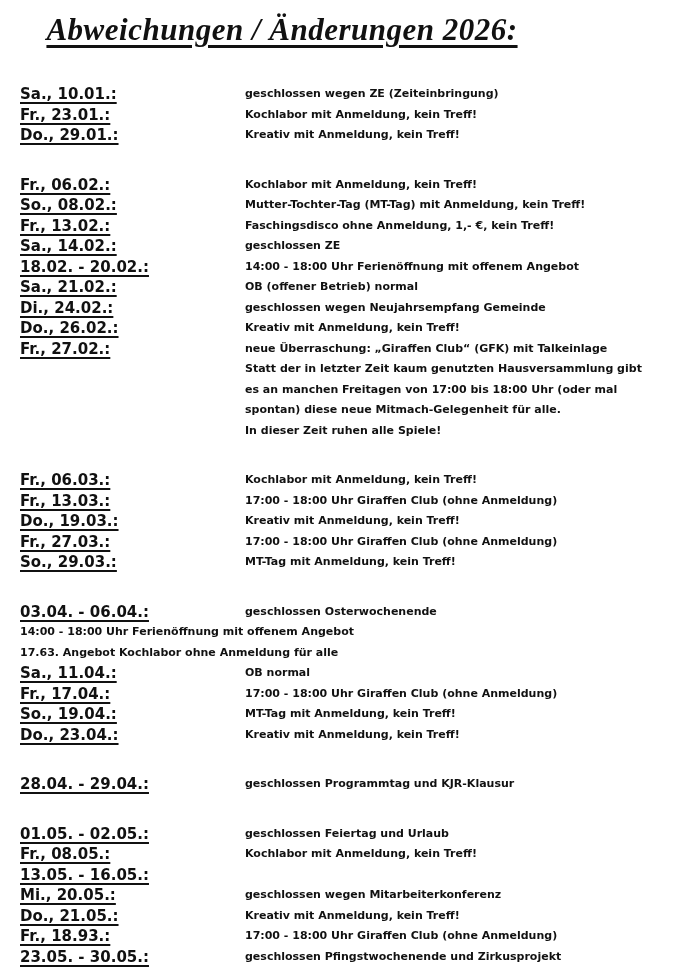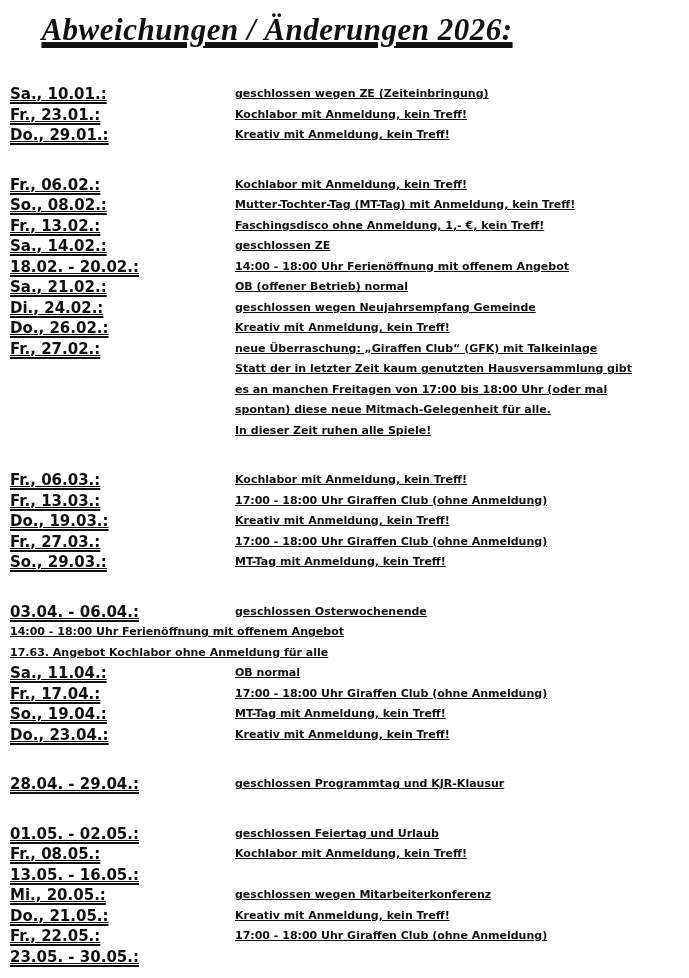--- a/index.html
+++ b/index.html
@@ -11,22 +11,21 @@
     width: 689px;
     height: 978px;
     overflow: hidden;
     color: #111111;
     font-family: "DejaVu Sans", sans-serif;
   }
   .page {
     box-sizing: border-box;
     width: 556px;
     height: 978px;
-    padding: 10px 12px 0 10px;
-    text-decoration: underline;
+    padding: 10px 12px 0 20px;
   }
   .title {
     font-family: "Liberation Serif", "DejaVu Serif", serif;
     font-style: italic;
     font-weight: bold;
     font-size: 31px;
     letter-spacing: 0.5px;
     text-align: center;
     text-decoration: underline;
     text-decoration-thickness: 3px;
@@ -261,24 +260,27 @@
             <div class="desc-line">geschlossen wegen Mitarbeiterkonferenz</div>
           </div>
         </div>
         <div class="row">
           <span class="date">Do., 21.05.:</span>
           <div class="desc">
             <div class="desc-line">Kreativ mit Anmeldung, kein Treff!</div>
           </div>
         </div>
         <div class="row">
-          <span class="date">Fr., 22.05.:</span>
+          <span class="date">Fr., 18.93.:</span>
           <div class="desc">
             <div class="desc-line">17:00 - 18:00 Uhr Giraffen Club (ohne Anmeldung)</div>
           </div>
         </div>
         <div class="row">
           <span class="date">23.05. - 30.05.:</span>
+          <div class="desc">
+            <div class="desc-line">geschlossen Pfingstwochenende und Zirkusprojekt</div>
+          </div>
         </div>
       </div>
     </div>
   <div class="signature">Franziska &amp; Tom</div>
 </div>
 
 </body></html>

